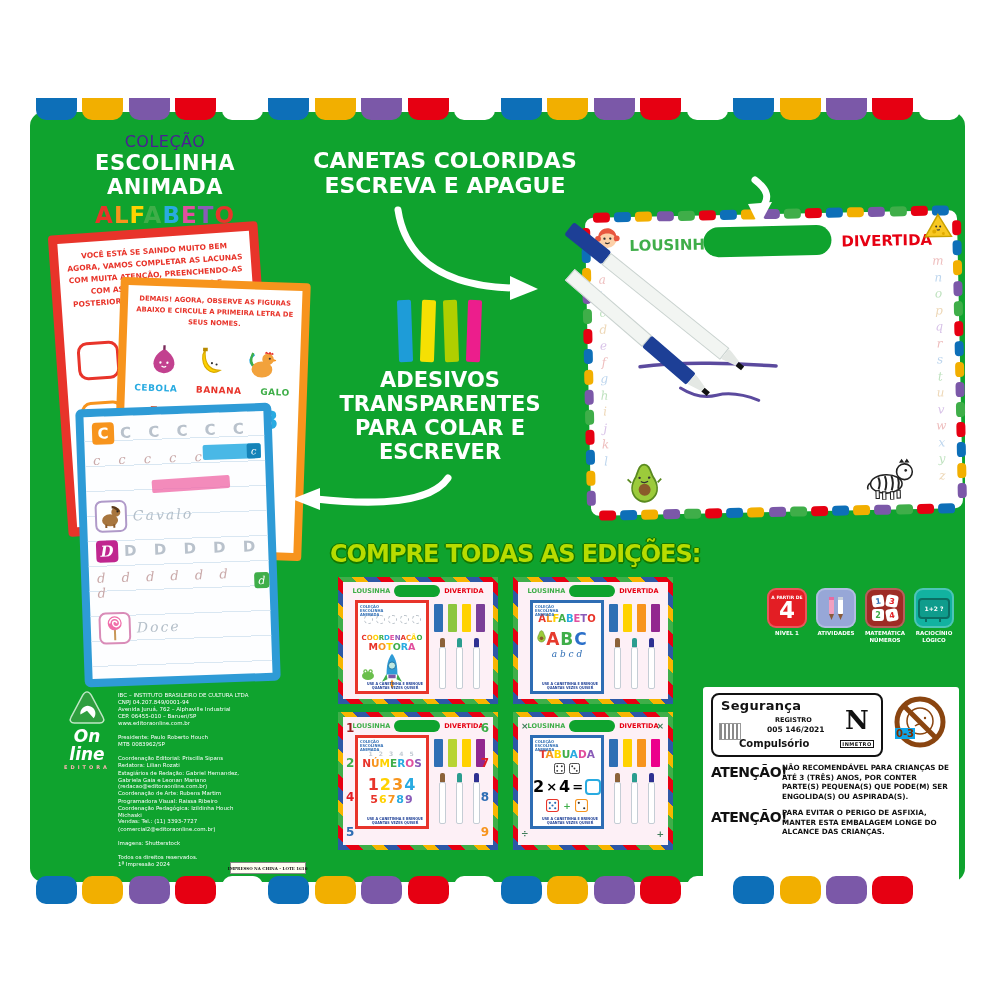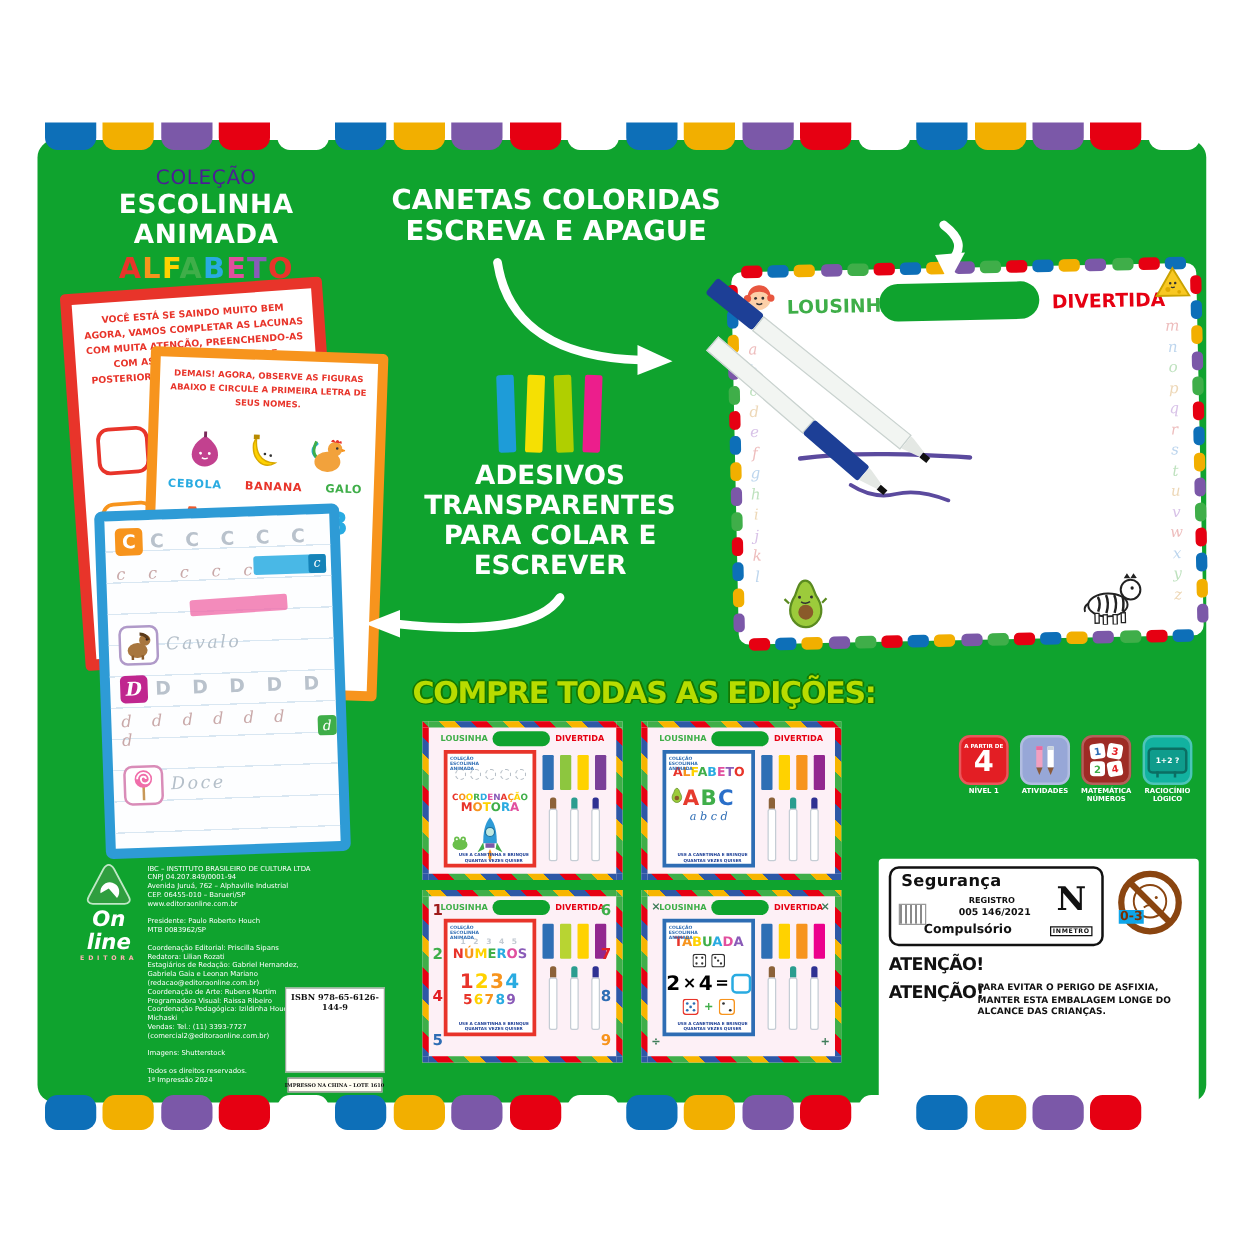--- a/index.html
+++ b/index.html
@@ -837,20 +837,21 @@
         <circle cx="22" cy="23" r="1.2" fill="#8a4510"></circle>
           <circle cx="32" cy="23" r="1.2" fill="#8a4510"></circle>
         <path d="M22 31 q5 -4 10 0" stroke="#8a4510" stroke-width="1.5" fill="none"></path>
         <circle cx="27" cy="27" r="23" fill="none" stroke="#8a4510" stroke-width="5"></circle>
         <line x1="11" y1="11" x2="43" y2="43" stroke="#8a4510" stroke-width="5"></line>
       </svg>
       <span class="zero3-txt">0-3</span>
     </div>
     <div class="warn-row">
       <div class="warn-label">ATENÇÃO!</div>
+      <div class="warn-text">NÃO RECOMENDÁVEL PARA CRIANÇAS DE ATÉ 3 (TRÊS) ANOS, POR CONTER PARTE(S) PEQUENA(S) QUE PODE(M) SER ENGOLIDA(S) OU ASPIRADA(S).</div>
     </div>
     <div class="warn-row">
       <div class="warn-label">ATENÇÃO!</div>
       <div class="warn-text">PARA EVITAR O PERIGO DE ASFIXIA, MANTER ESTA EMBALAGEM LONGE DO ALCANCE DAS CRIANÇAS.</div>
     </div>
   </div>
 
   <div class="abs pub-logo">
     <svg width="40" height="34" viewBox="0 0 40 36">
       <path d="M20 2 C22 2 23 3 24.5 5.5 L37 29 C39 32.5 37 35 33.5 35 L6.5 35 C3 35 1 32.5 3 29 L15.5 5.5 C17 3 18 2 20 2 Z" fill="#2f9e3f" stroke="#bfe8c5" stroke-width="1.5"></path>
@@ -878,23 +879,20 @@
 Coordenação Pedagógica: Izildinha Houch
 Michaski
 Vendas: Tel.: (11) 3393-7727
 (comercial2@editoraonline.com.br)
 
 Imagens: Shutterstock
 
 Todos os direitos reservados.
 1ª Impressão 2024</div>
 
-  <div class="abs isbn-box">
-    <div class="isbn-text">ISBN 978-65-6126-144-9</div>
-  </div>
   <div class="abs imprint">
     <div class="imprint-text">IMPRESSO NA CHINA – LOTE 1610</div>
   </div>
 
   <svg class="abs arrows" width="1000" height="1000" viewBox="0 0 1000 1000">
     <path d="M398 210 C 406 262 448 286 512 288" stroke="#fff" stroke-width="7" fill="none" stroke-linecap="round"></path>
     <polygon points="510,276 538,289 510,300" fill="#fff"></polygon>
     <path d="M755 180 C 768 190 770 198 762 208" stroke="#fff" stroke-width="7" fill="none" stroke-linecap="round"></path>
     <polygon points="748,204 772,202 759,226" fill="#fff"></polygon>
     <path d="M448 478 C 432 502 380 506 316 499" stroke="#fff" stroke-width="7" fill="none" stroke-linecap="round"></path>

